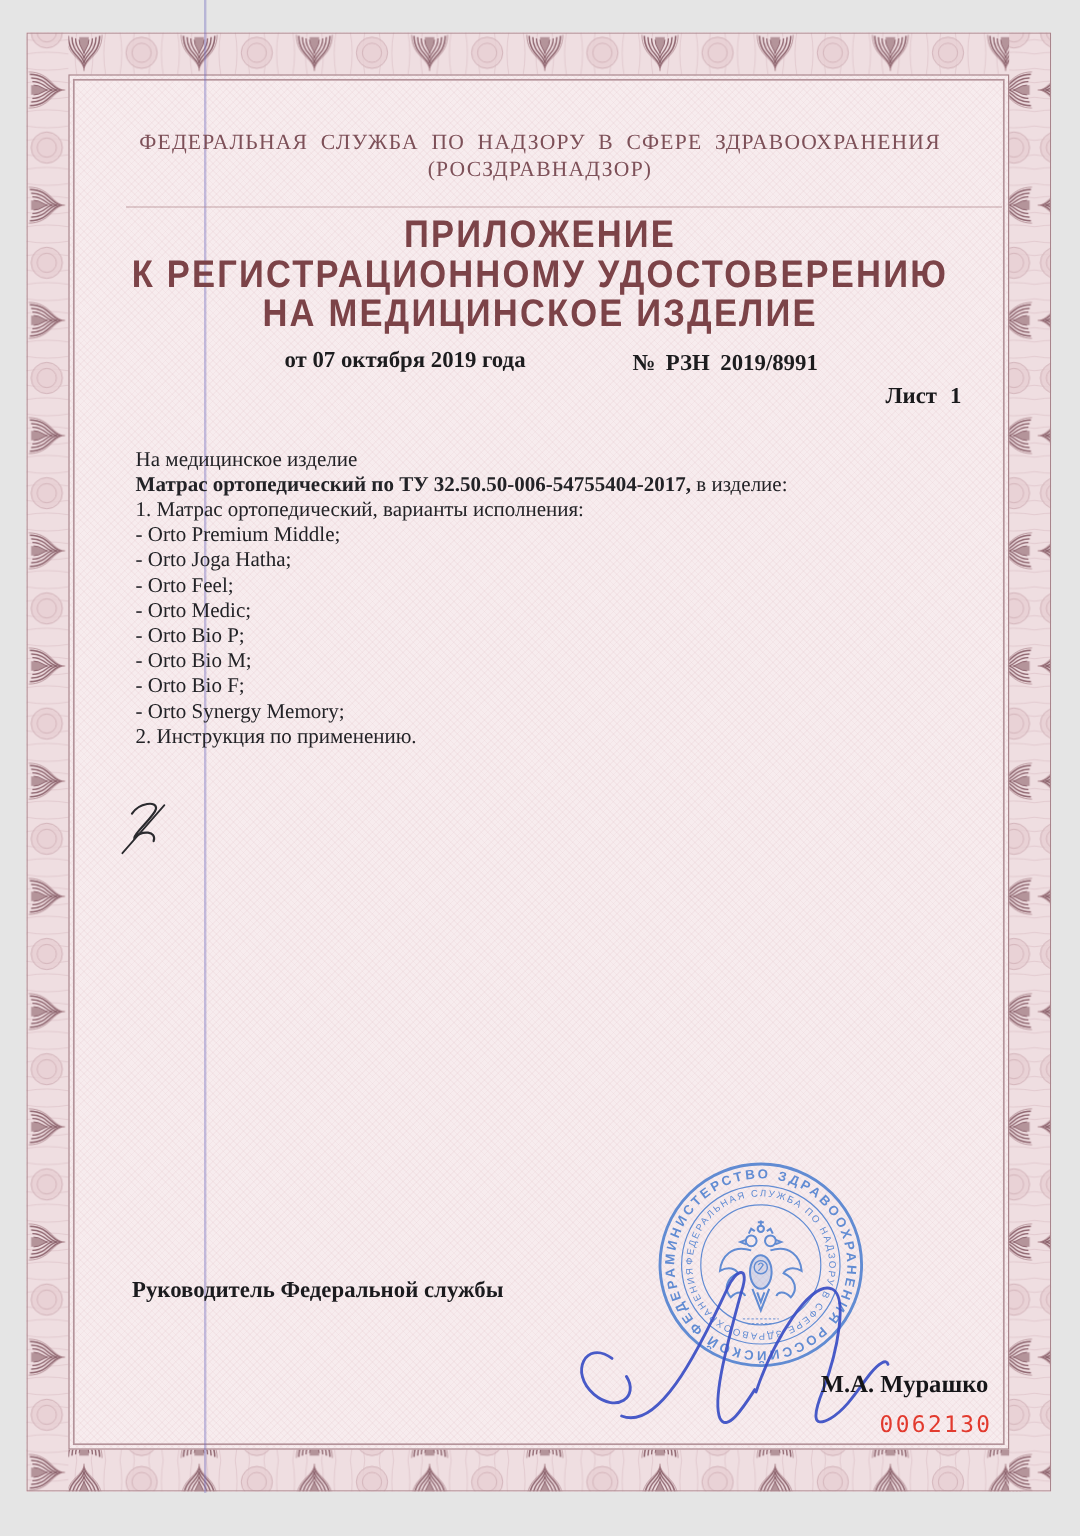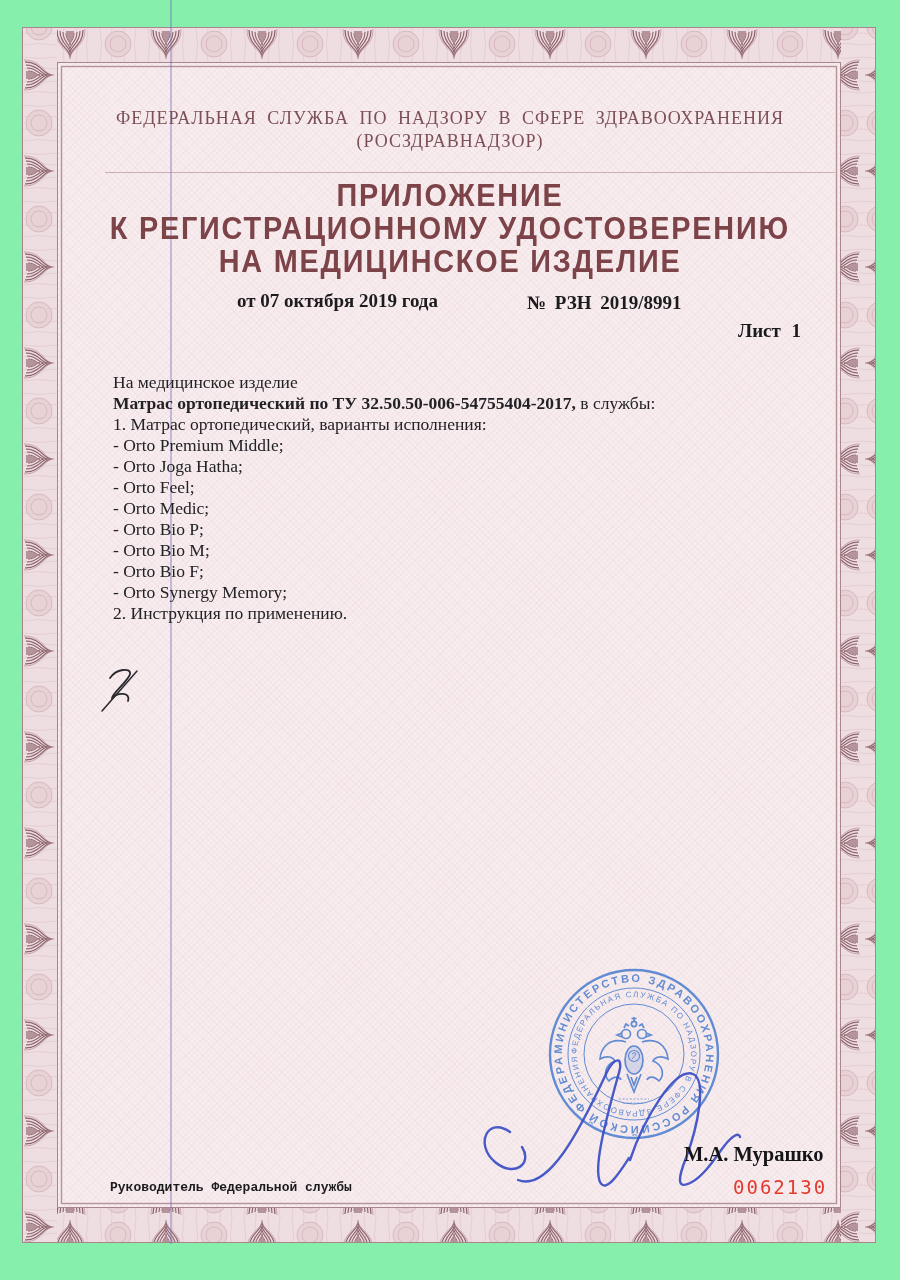--- a/index.html
+++ b/index.html
@@ -1,18 +1,18 @@
 <!DOCTYPE html>
 <html><head>
 <meta charset="utf-8">
 <style>
   html,body{margin:0;padding:0;}
   .page{
     position:relative; width:900px; height:1280px;
-    background:#86efac; overflow:hidden;
+    background:#e5e5e5; overflow:hidden;
     font-family:"Liberation Serif", serif;
   }
   .paper{
     position:absolute; left:22px; top:27px; width:854px; height:1216px;
     background-color:#f7ecee;
     background-image:
       repeating-linear-gradient(45deg, rgba(206,150,160,.08) 0 1px, transparent 1px 4px),
       repeating-linear-gradient(-45deg, rgba(206,150,160,.08) 0 1px, transparent 1px 4px);
   }
   .border-svg{ position:absolute; left:22px; top:27px; }
@@ -35,22 +35,22 @@
   }
   .doc-title .squeeze{ display:inline-block; transform:scaleX(.9); transform-origin:center; white-space:nowrap; }
   .date-line{ position:absolute; font-weight:bold; font-size:19px; color:#1c1c1e; }
   .sheet{ position:absolute; left:738px; top:320px; font-weight:bold; font-size:19px; color:#1a1a1c; word-spacing:6px;}
   .body-block{
     position:absolute; left:113px; top:372px; width:640px;
     font-size:17.5px; line-height:21px; color:#222226;
   }
   .body-block .b{ font-weight:bold; }
   .footer-title{
-    position:absolute; left:110px; top:1176px;
-    font-weight:bold; font-size:13px; line-height:24px; color:#1b1b1e;font-family:Liberation Mono, monospace;
+    position:absolute; left:110px; top:1064px;
+    font-weight:bold; font-size:19px; line-height:24px; color:#1b1b1e;
   }
   .official-name{
     position:absolute; left:684px; top:1143px;
     font-weight:bold; font-size:20.5px; color:#151518;
   }
   .serial{
     position:absolute; left:733px; top:1176px;
     font-family:"DejaVu Sans Mono", monospace;
     font-size:19px; letter-spacing:2px; color:#e23a2e;
   }
@@ -123,21 +123,21 @@
   <div class="doc-title" style="top:177px;"><span class="squeeze">ПРИЛОЖЕНИЕ</span></div>
   <div class="doc-title" style="top:210px;"><span class="squeeze">К РЕГИСТРАЦИОННОМУ УДОСТОВЕРЕНИЮ</span></div>
   <div class="doc-title" style="top:243px;"><span class="squeeze">НА МЕДИЦИНСКОЕ ИЗДЕЛИЕ</span></div>
 
   <div class="date-line" style="left:237px; top:290px;">от 07 октября 2019 года</div>
   <div class="date-line" style="left:497px; top:292px; word-spacing:4px;margin-left:30px;">№  РЗН 2019/8991</div>
   <div class="sheet">Лист 1</div>
 
   <div class="body-block">
     <div>На медицинское изделие</div>
-    <div><span class="b">Матрас ортопедический по ТУ 32.50.50-006-54755404-2017,</span><span> в службы:</span></div>
+    <div><span class="b">Матрас ортопедический по ТУ 32.50.50-006-54755404-2017,</span><span> в изделие:</span></div>
     <div>1. Матрас ортопедический, варианты исполнения:</div>
     <div>- Orto Premium Middle;</div>
     <div>- Orto Joga Hatha;</div>
     <div>- Orto Feel;</div>
     <div>- Orto Medic;</div>
     <div>- Orto Bio P;</div>
     <div>- Orto Bio M;</div>
     <div>- Orto Bio F;</div>
     <div>- Orto Synergy Memory;</div>
     <div>2. Инструкция по применению.</div>

